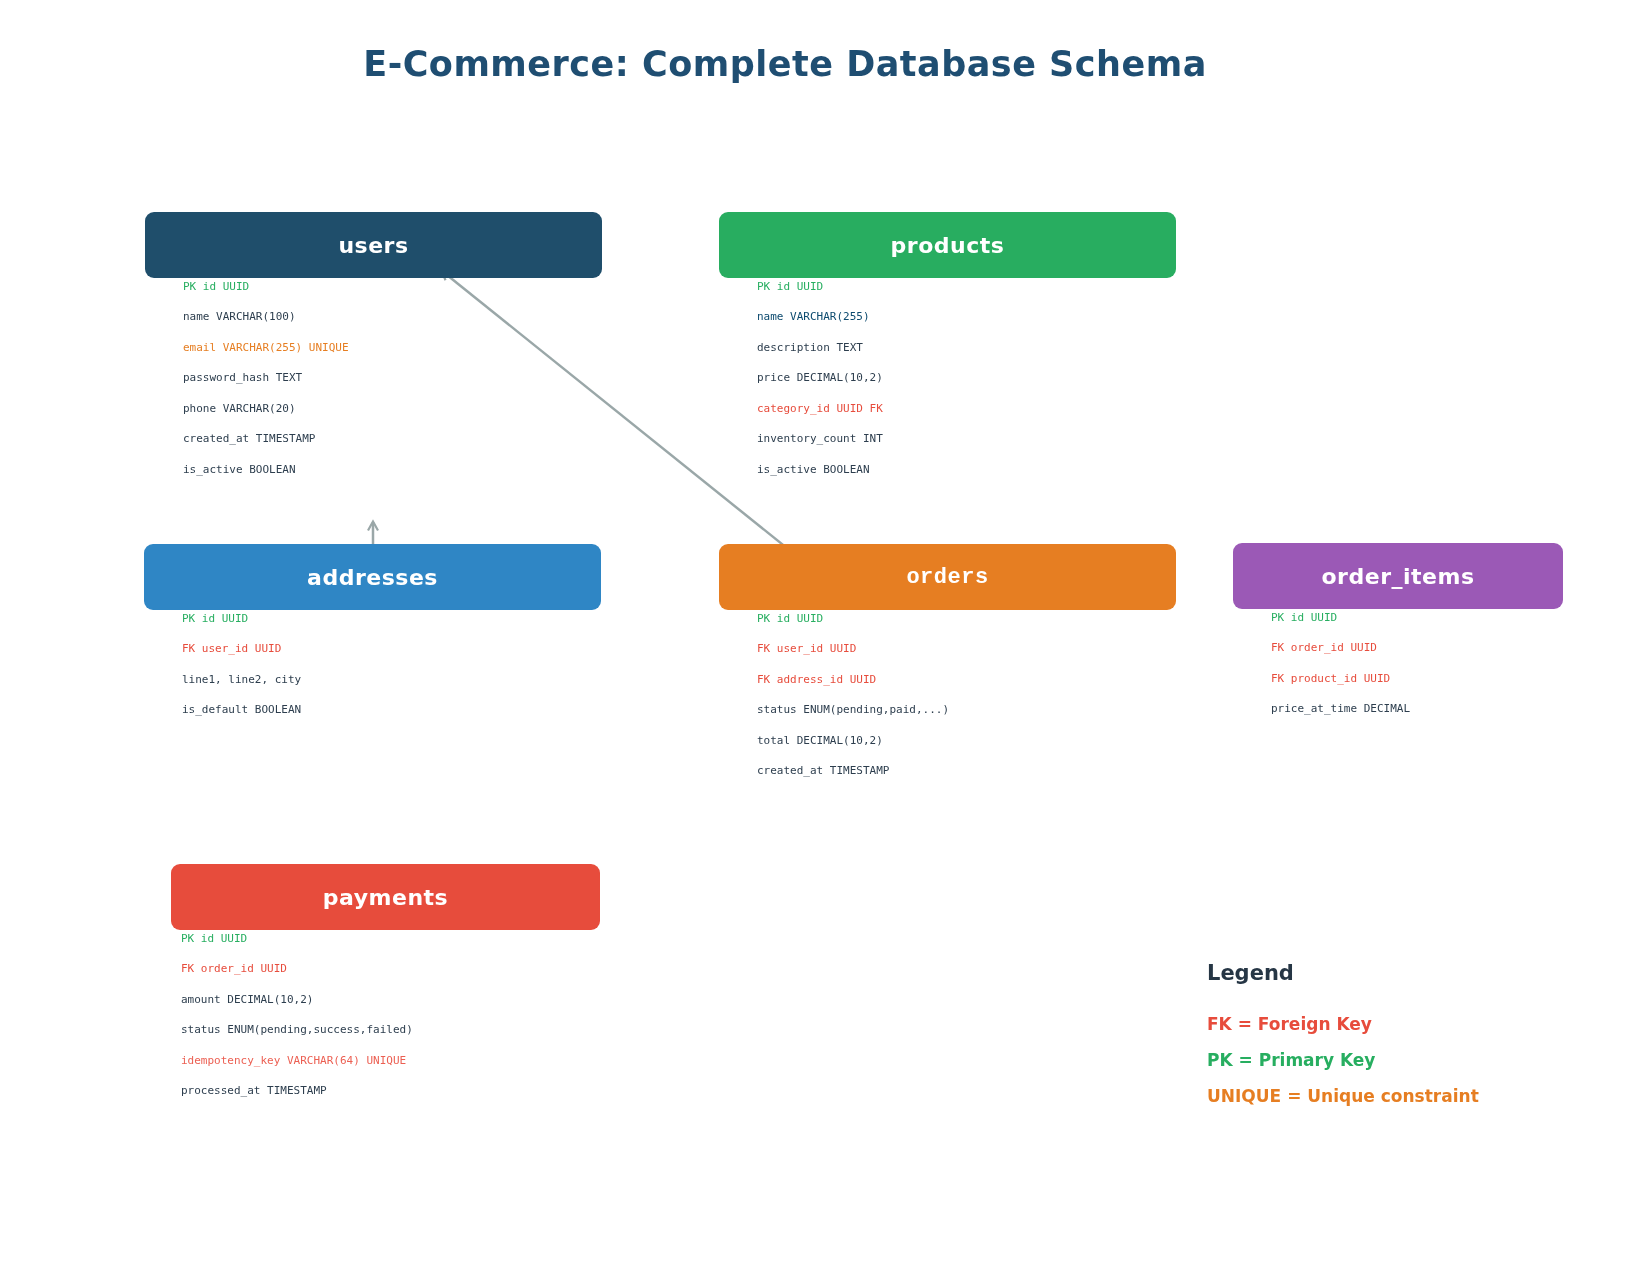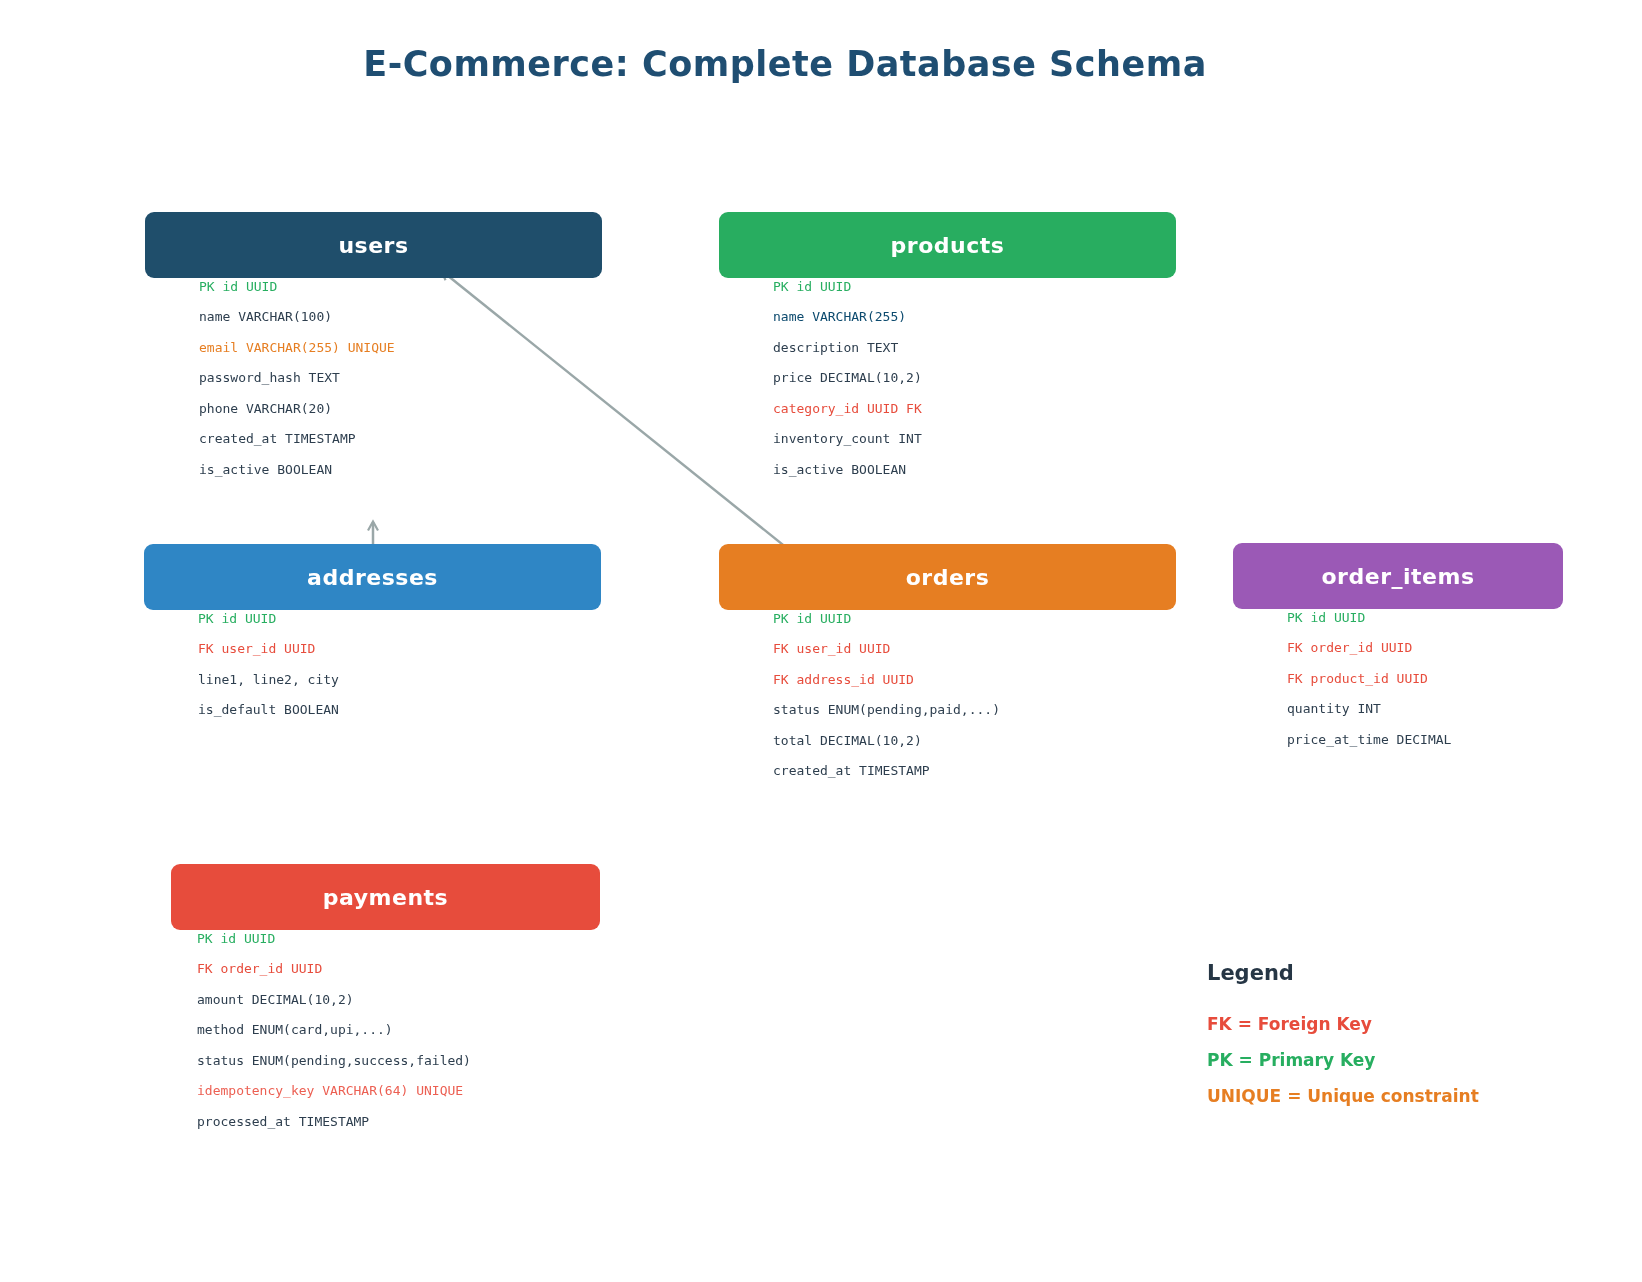--- a/index.html
+++ b/index.html
@@ -29,23 +29,22 @@
     letter-spacing:0.5px;
   }
   .table-fields{
     position:absolute;
     left:38px;top:59px;right:0;
   }
   .field-row{
     height:30.5px;
     display:flex;align-items:center;
     font-family:"DejaVu Sans Mono","Liberation Mono",monospace;
-    font-size:13px;
+    font-size:11px;
     white-space:pre;
-    margin-left:16px;
   }
   
   .t-users      {left:145px; top:212px; width:457px;}
   .t-products   {left:719px; top:212px; width:457px;}
   .t-addresses  {left:144px; top:544px; width:457px;}
   .t-orders     {left:719px; top:544px; width:457px;}
   .t-order_items{left:1233px;top:543px; width:330px;}
   .t-payments   {left:143px; top:864px; width:457px;}
 
   .legend{
@@ -112,47 +111,45 @@
       <div class="db-table t-addresses">
     <div class="table-header" style="background: rgb(47, 134, 197);">addresses</div>
     <div class="table-fields">
           <div class="field-row" style="color: rgb(39, 174, 96);">PK id UUID</div>
           <div class="field-row" style="color: rgb(231, 76, 60);">FK user_id UUID</div>
           <div class="field-row" style="color: rgb(45, 62, 78);">line1, line2, city</div>
           <div class="field-row" style="color: rgb(45, 62, 78);">is_default BOOLEAN</div>
         </div>
   </div>
       <div class="db-table t-orders">
-    <div class="table-header" style="background: rgb(230, 126, 34);">orders</div>
+    <div class="table-header" style="background: rgb(230, 126, 34); font-family: Liberation Mono, monospace;">orders</div>
     <div class="table-fields">
           <div class="field-row" style="color: rgb(39, 174, 96);">PK id UUID</div>
           <div class="field-row" style="color: rgb(231, 76, 60);">FK user_id UUID</div>
           <div class="field-row" style="color: rgb(231, 76, 60);">FK address_id UUID</div>
           <div class="field-row" style="color: rgb(45, 62, 78);">status ENUM(pending,paid,...)</div>
           <div class="field-row" style="color: rgb(45, 62, 78);">total DECIMAL(10,2)</div>
           <div class="field-row" style="color: rgb(45, 62, 78);">created_at TIMESTAMP</div>
         </div>
   </div>
       <div class="db-table t-order_items">
     <div class="table-header" style="background: rgb(155, 89, 182);">order_items</div>
     <div class="table-fields">
           <div class="field-row" style="color: rgb(39, 174, 96);">PK id UUID</div>
           <div class="field-row" style="color: rgb(231, 76, 60);">FK order_id UUID</div>
           <div class="field-row" style="color: rgb(231, 76, 60);">FK product_id UUID</div>
-          <div class="field-row" style="color: rgb(45, 62, 78);">quantity INT</div>
           <div class="field-row" style="color: rgb(45, 62, 78);">price_at_time DECIMAL</div>
         </div>
   </div>
       <div class="db-table t-payments">
     <div class="table-header" style="background: rgb(231, 76, 60); margin-left: 28px;">payments</div>
     <div class="table-fields">
           <div class="field-row" style="color: rgb(39, 174, 96);">PK id UUID</div>
           <div class="field-row" style="color: rgb(231, 76, 60);">FK order_id UUID</div>
           <div class="field-row" style="color: rgb(45, 62, 78);">amount DECIMAL(10,2)</div>
-          <div class="field-row" style="color: rgb(45, 62, 78);">method ENUM(card,upi,...)</div>
           <div class="field-row" style="color: rgb(45, 62, 78);">status ENUM(pending,success,failed)</div>
           <div class="field-row" style="color: rgb(236, 95, 82);">idempotency_key VARCHAR(64) UNIQUE</div>
           <div class="field-row" style="color: rgb(45, 62, 78);">processed_at TIMESTAMP</div>
         </div>
   </div>
     </div>
 
   <div class="legend">
     <div class="legend-heading">Legend</div>
     <div id="legend-items">

